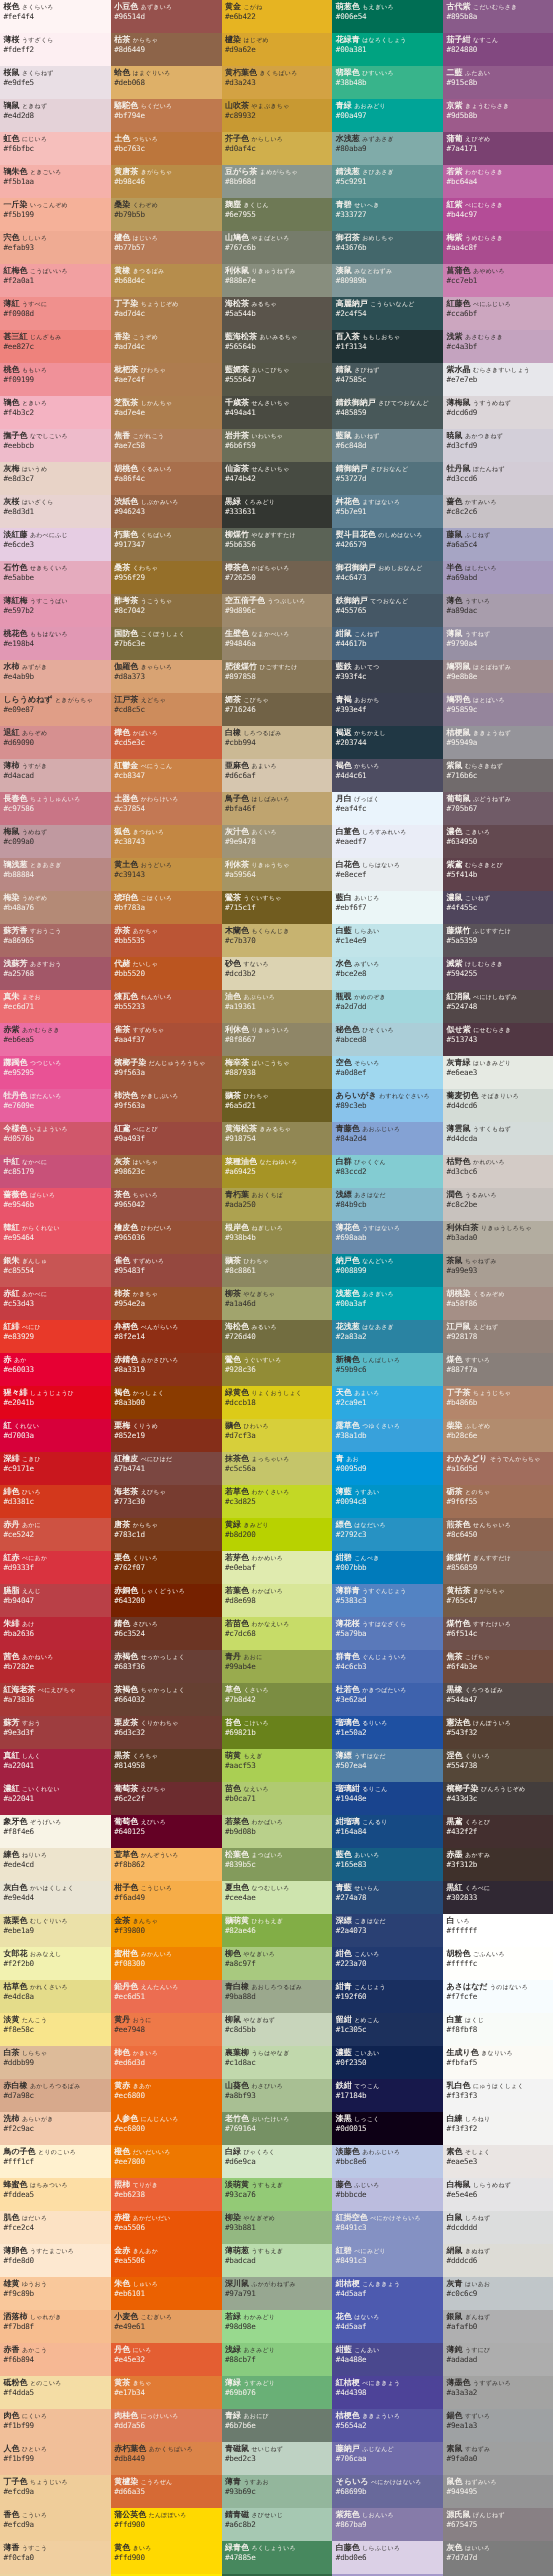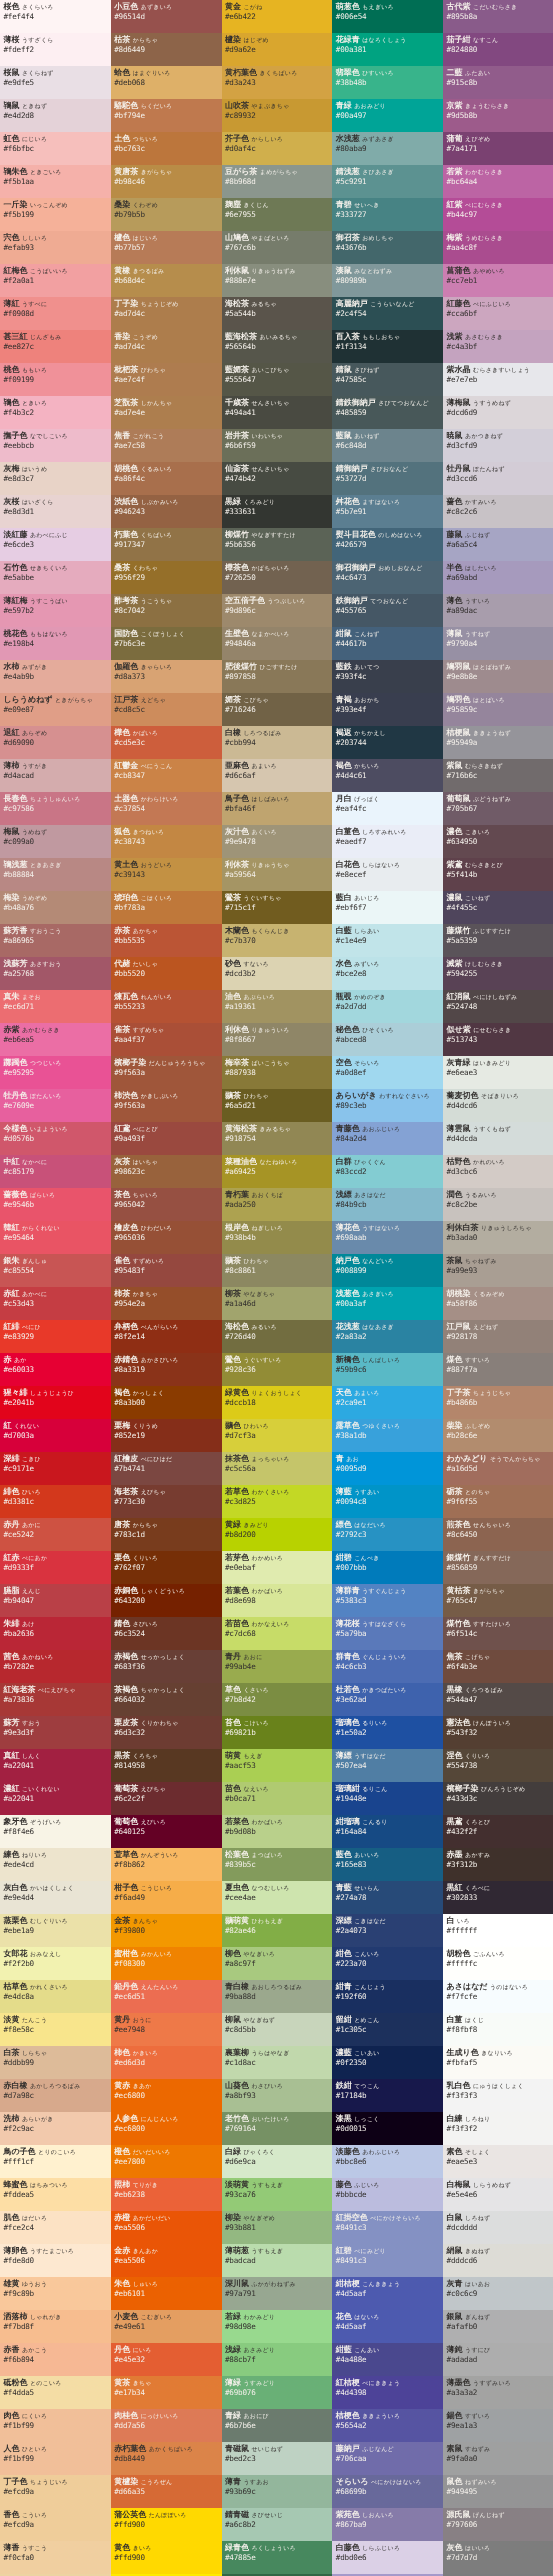--- a/index.html
+++ b/index.html
@@ -1629,21 +1629,21 @@
       <div class="swatch" style="background: rgb(159, 160, 160); color: rgb(51, 48, 46);">
         <div class="nameline"><span class="jname">素鼠</span><span class="kana">すねずみ</span></div>
         <div class="hex">#9fa0a0</div>
       </div>
       <div class="swatch" style="background: rgb(148, 148, 149); color: rgb(244, 240, 234);">
         <div class="nameline"><span class="jname">鼠色</span><span class="kana">ねずみいろ</span></div>
         <div class="hex">#949495</div>
       </div>
       <div class="swatch" style="background: rgb(136, 128, 132); color: rgb(244, 240, 234);">
         <div class="nameline"><span class="jname">源氏鼠</span><span class="kana">げんじねず</span></div>
-        <div class="hex">#797606</div>
+        <div class="hex">#675475</div>
       </div>
       <div class="swatch" style="background: rgb(125, 125, 125); color: rgb(244, 240, 234);">
         <div class="nameline"><span class="jname">灰色</span><span class="kana">はいいろ</span></div>
         <div class="hex">#7d7d7d</div>
       </div>
       <div class="swatch" style="background: rgb(123, 124, 125); color: rgb(244, 240, 234);">
         <div class="nameline"><span class="jname">鉛色</span><span class="kana">なまりいろ</span></div>
         <div class="hex">#7b7c7d</div>
       </div>
     </div>

